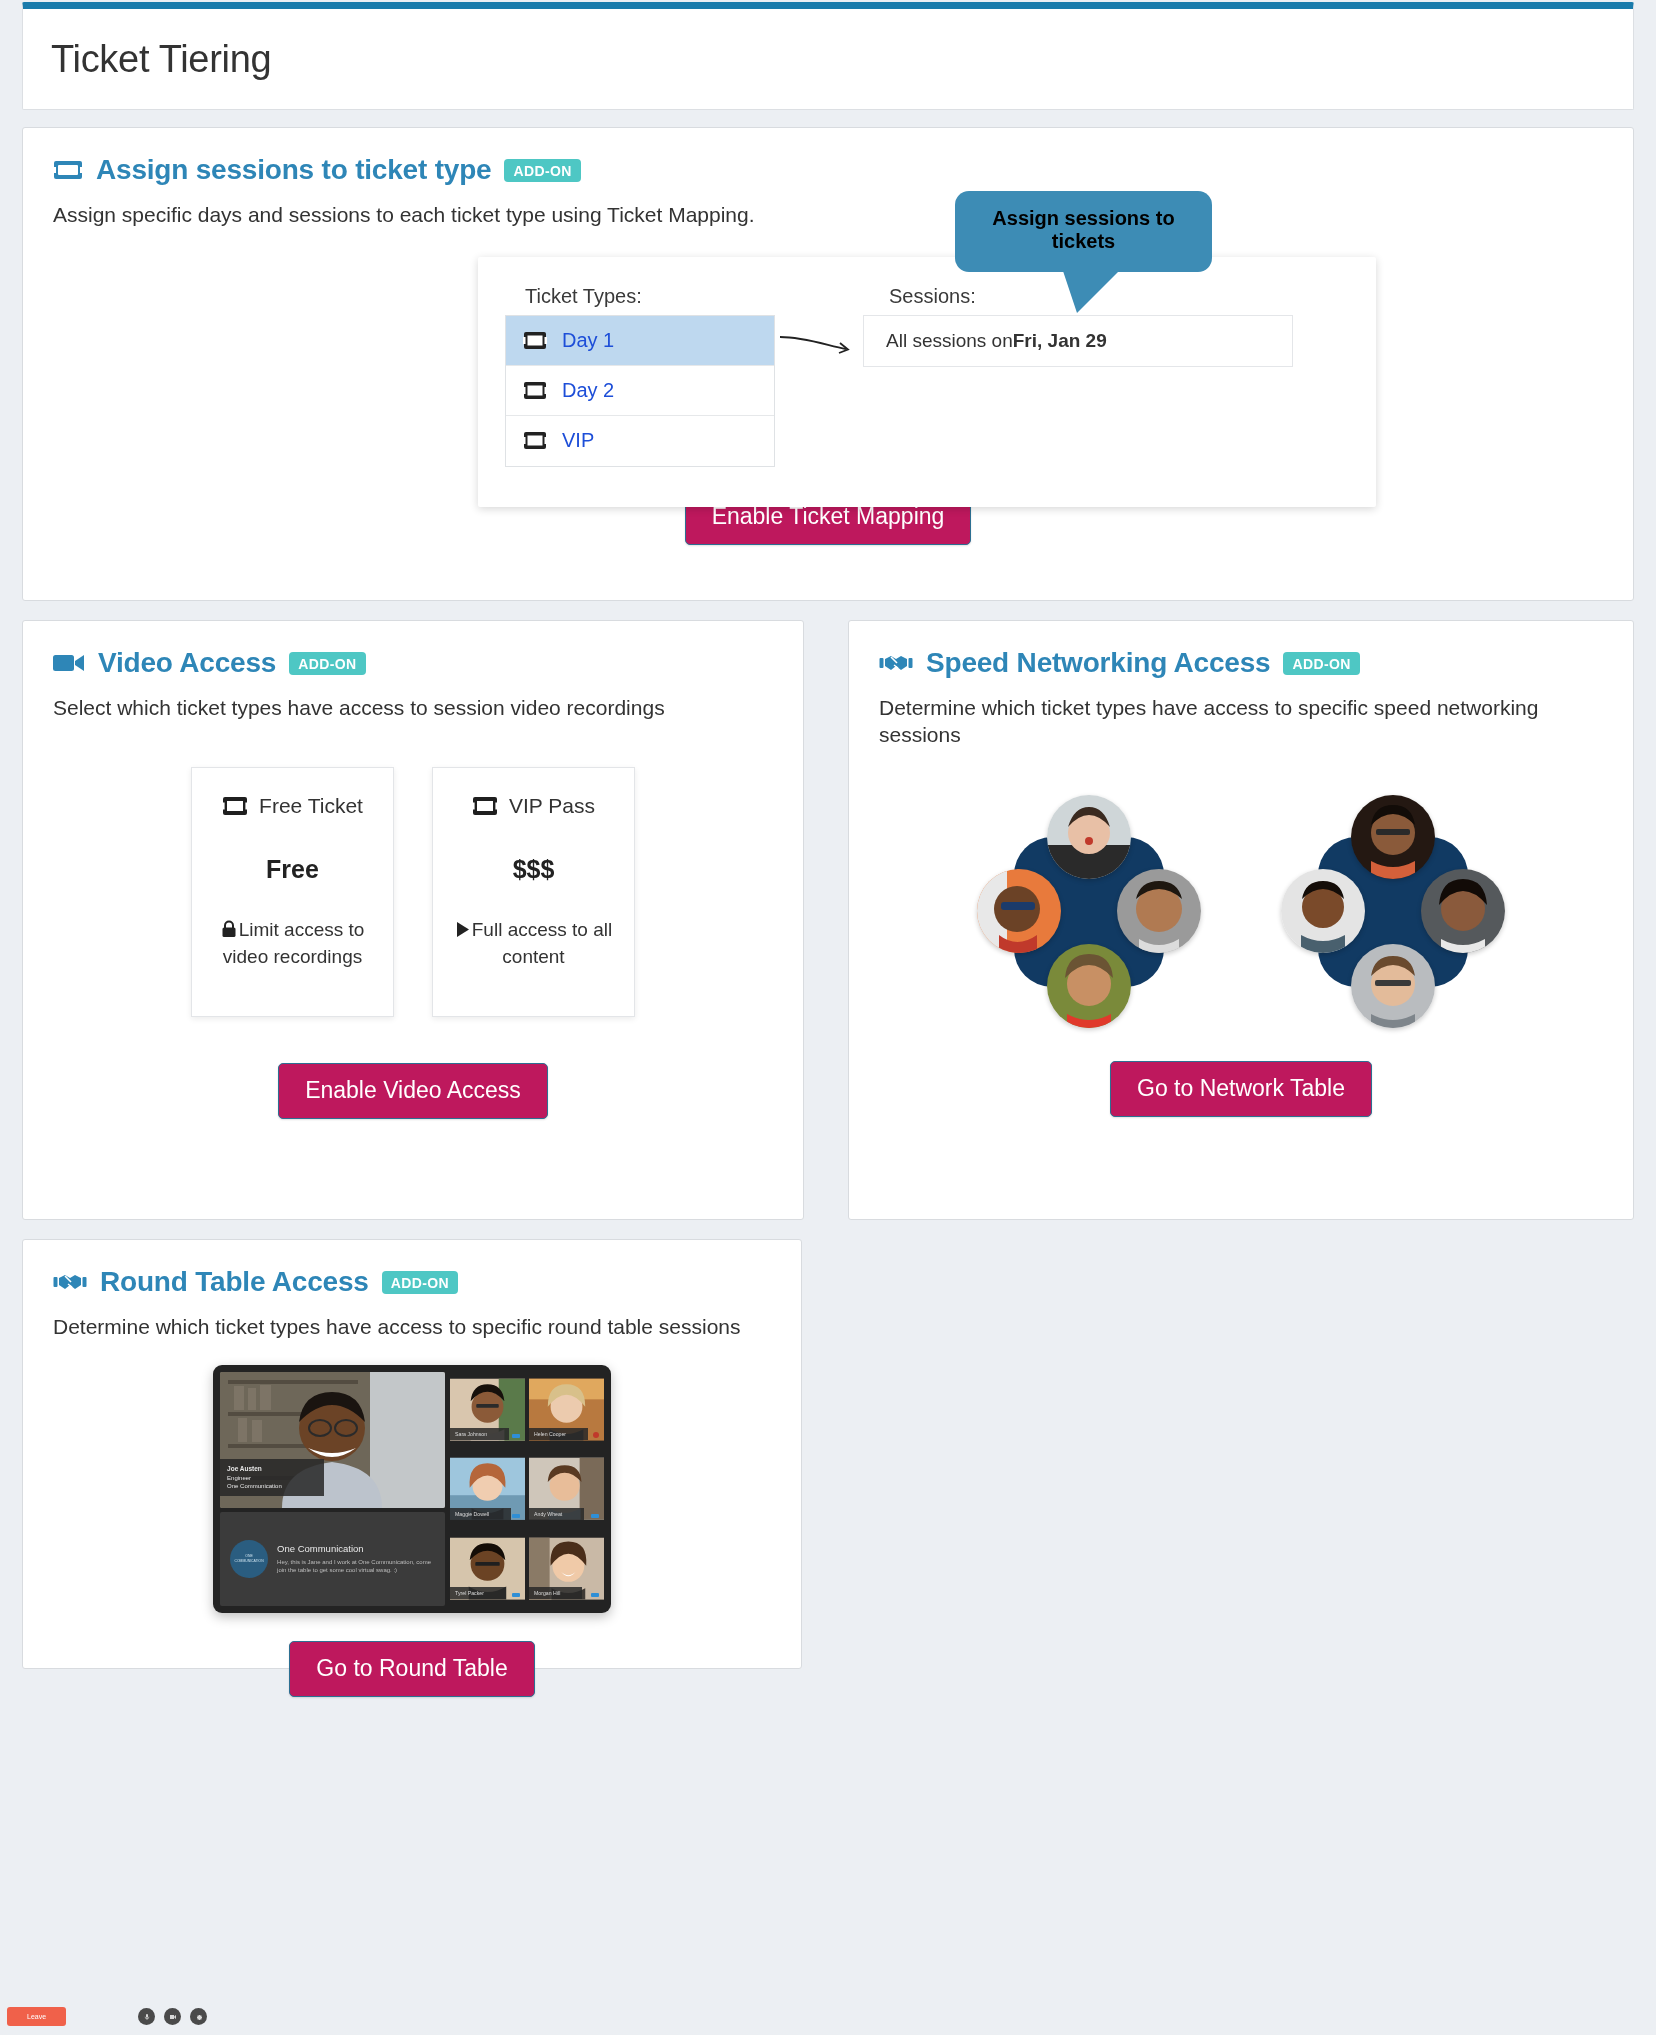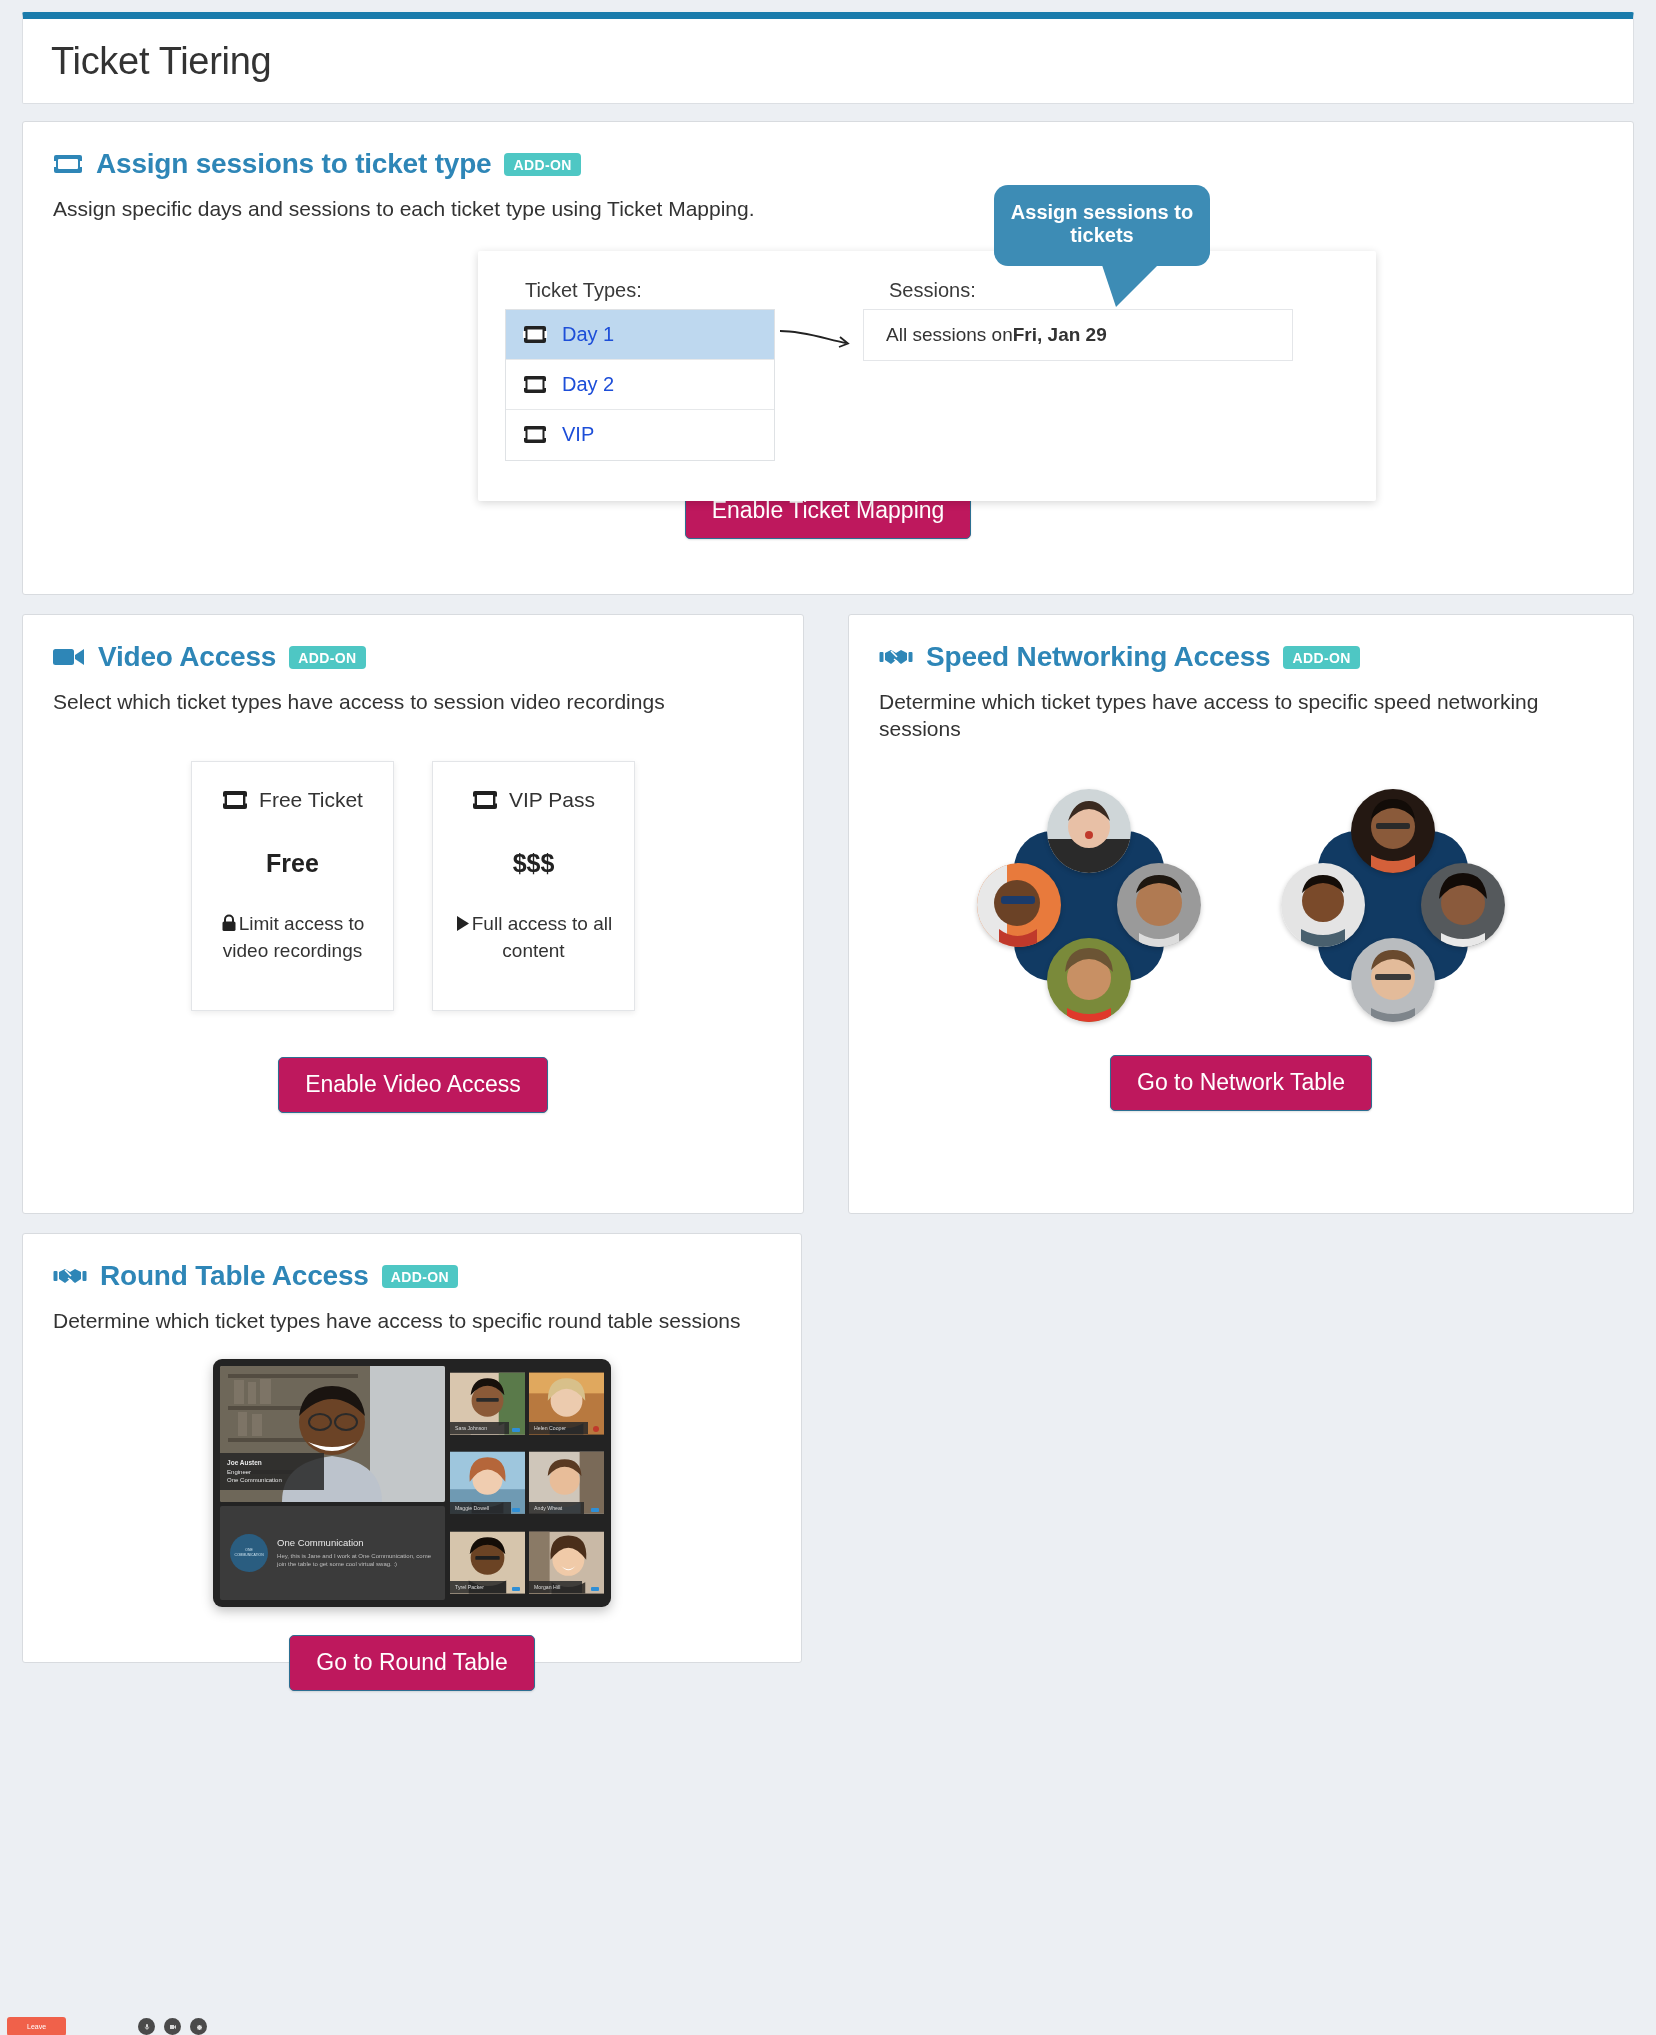--- a/index.html
+++ b/index.html
@@ -13,26 +13,26 @@
   .page {
     width: 1656px;
     height: 2035px;
     position: relative;
     background: #eceff3;
     padding: 0 22px;
   }
 
   
   .header-panel {
-    margin-top: 12px;
+    margin-top: 2px;
     background: #ffffff;
     border: 1px solid #dcdfe3;
     border-top: 7px solid #1a7bab;
     border-radius: 2px;
-    height: 92px;
+    height: 108px;
     display: flex;
     align-items: center;
     padding-left: 28px;
   }
   .page-title {
     font-size: 38px;
     color: #333333;
     font-weight: normal;
     letter-spacing: -0.3px;
   }
@@ -143,27 +143,27 @@
     font-size: 19px;
     color: #333;
   }
   .session-row:last-child { border-bottom: none; }
   .session-row b { font-weight: bold; }
 
   .arrow-svg { position: absolute; left: 300px; top: 74px; }
 
   .callout {
     position: absolute;
-    left: 714px;
+    left: 675px;
     top: -66px;
-    width: 216px;
+    width: 257px;
     background: #3d8cb5;
     border-radius: 14px;
     padding: 16px 12px 18px 12px;
-    color: #ffffff;
+    color: #000000;
     font-size: 20px;
     font-weight: bold;
     text-align: center;
     line-height: 1.18;
     z-index: 5;
   }
   .callout-tail {
     position: absolute;
     left: 108px;
     top: 99%;

